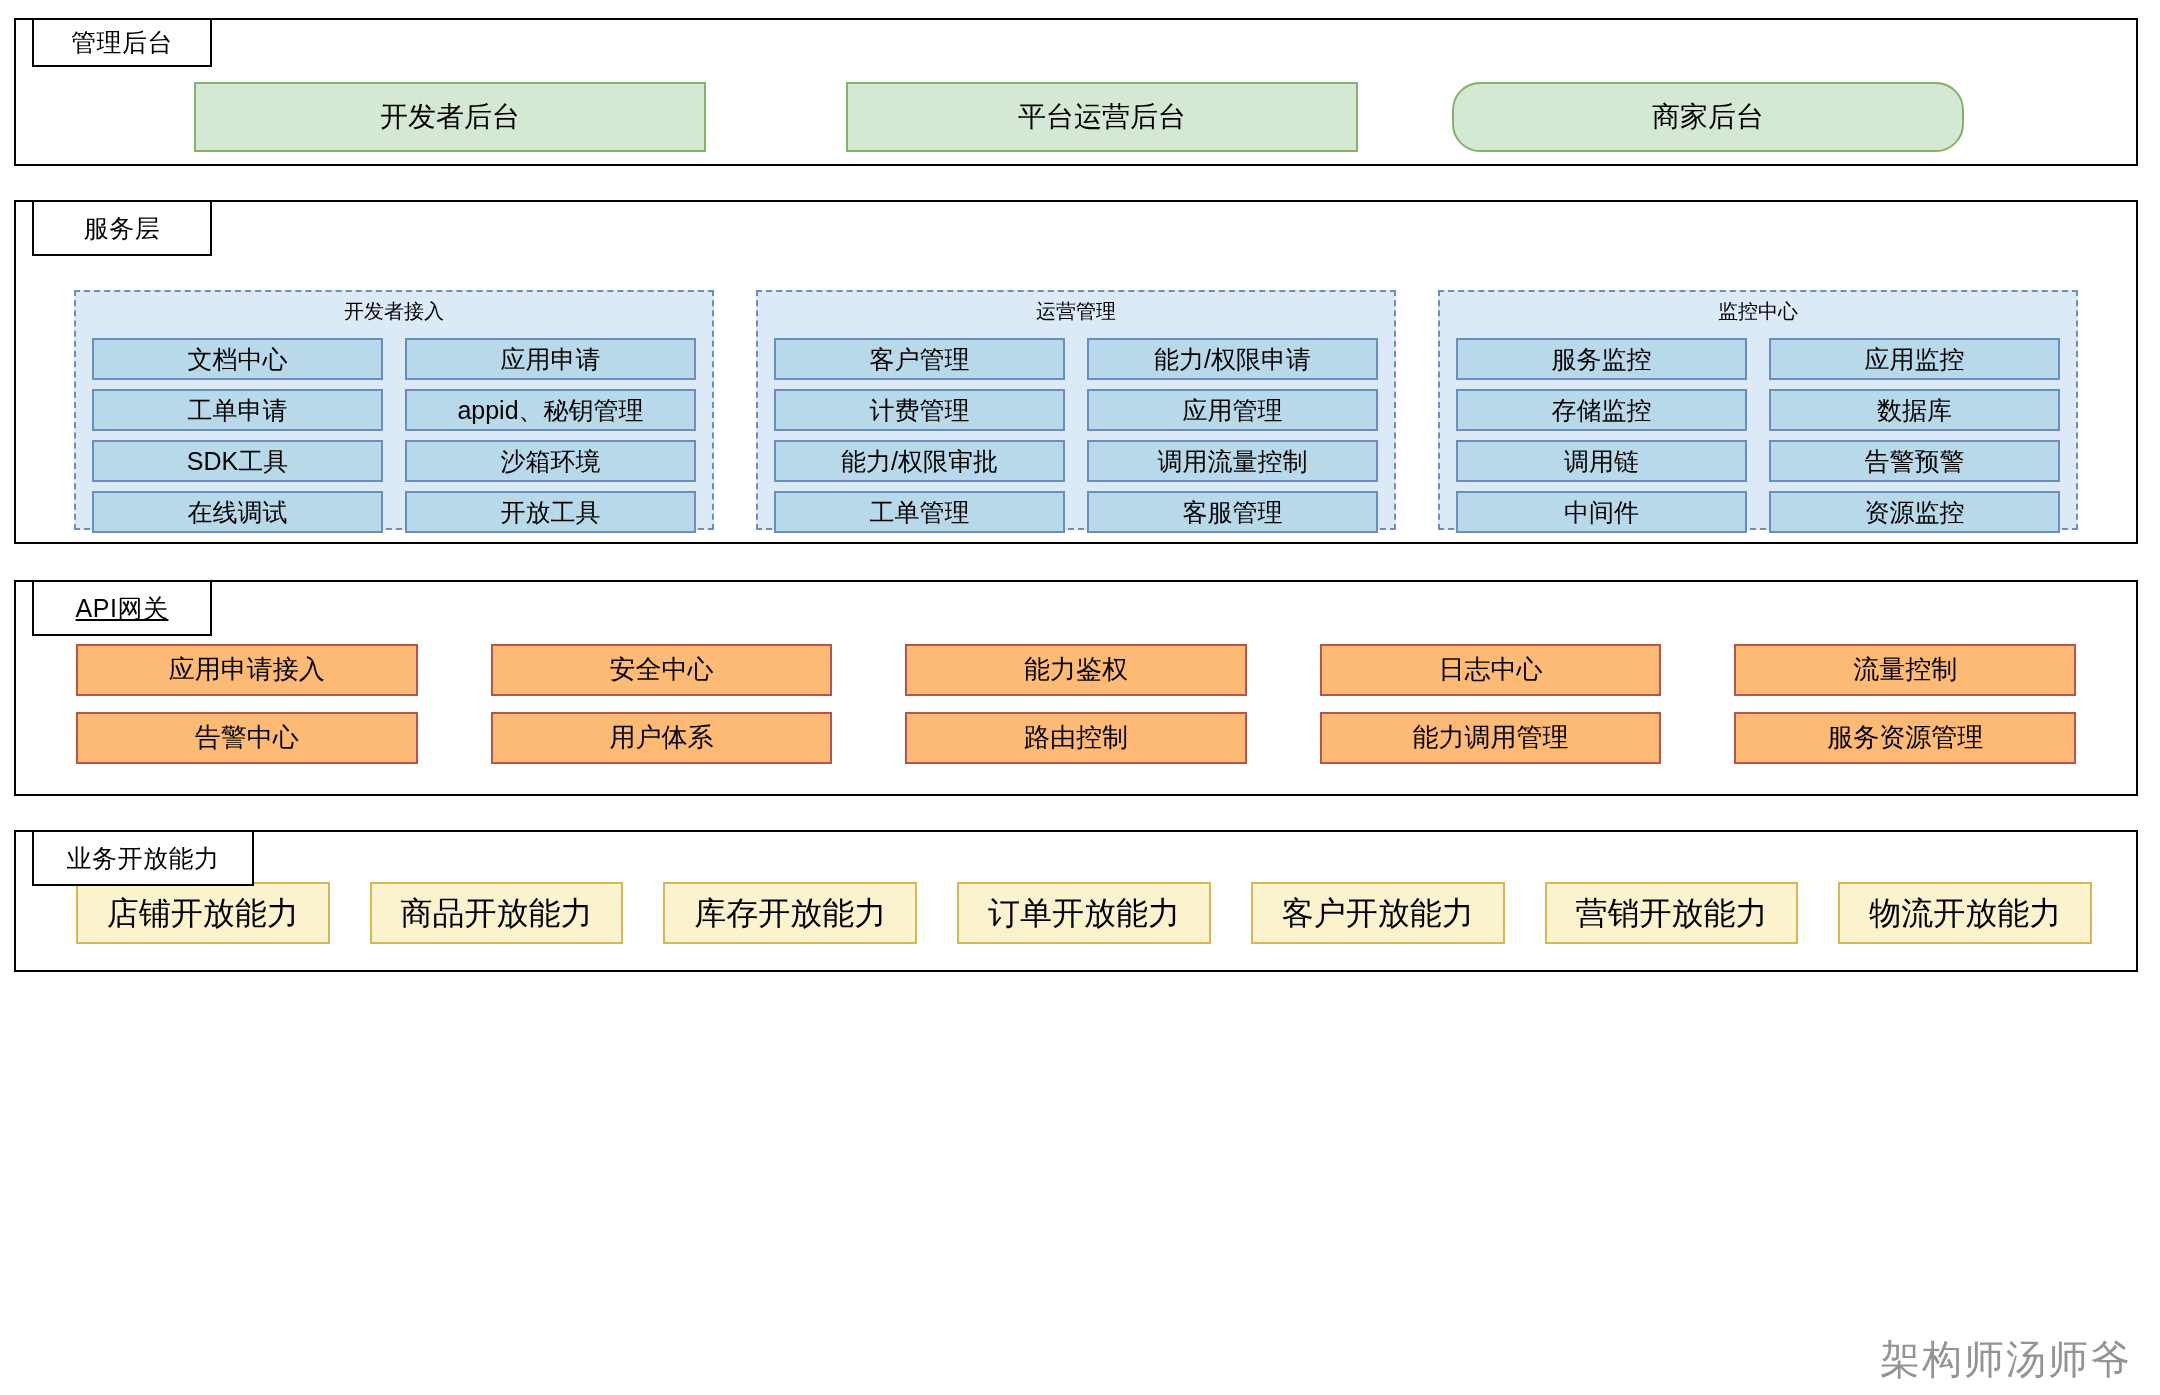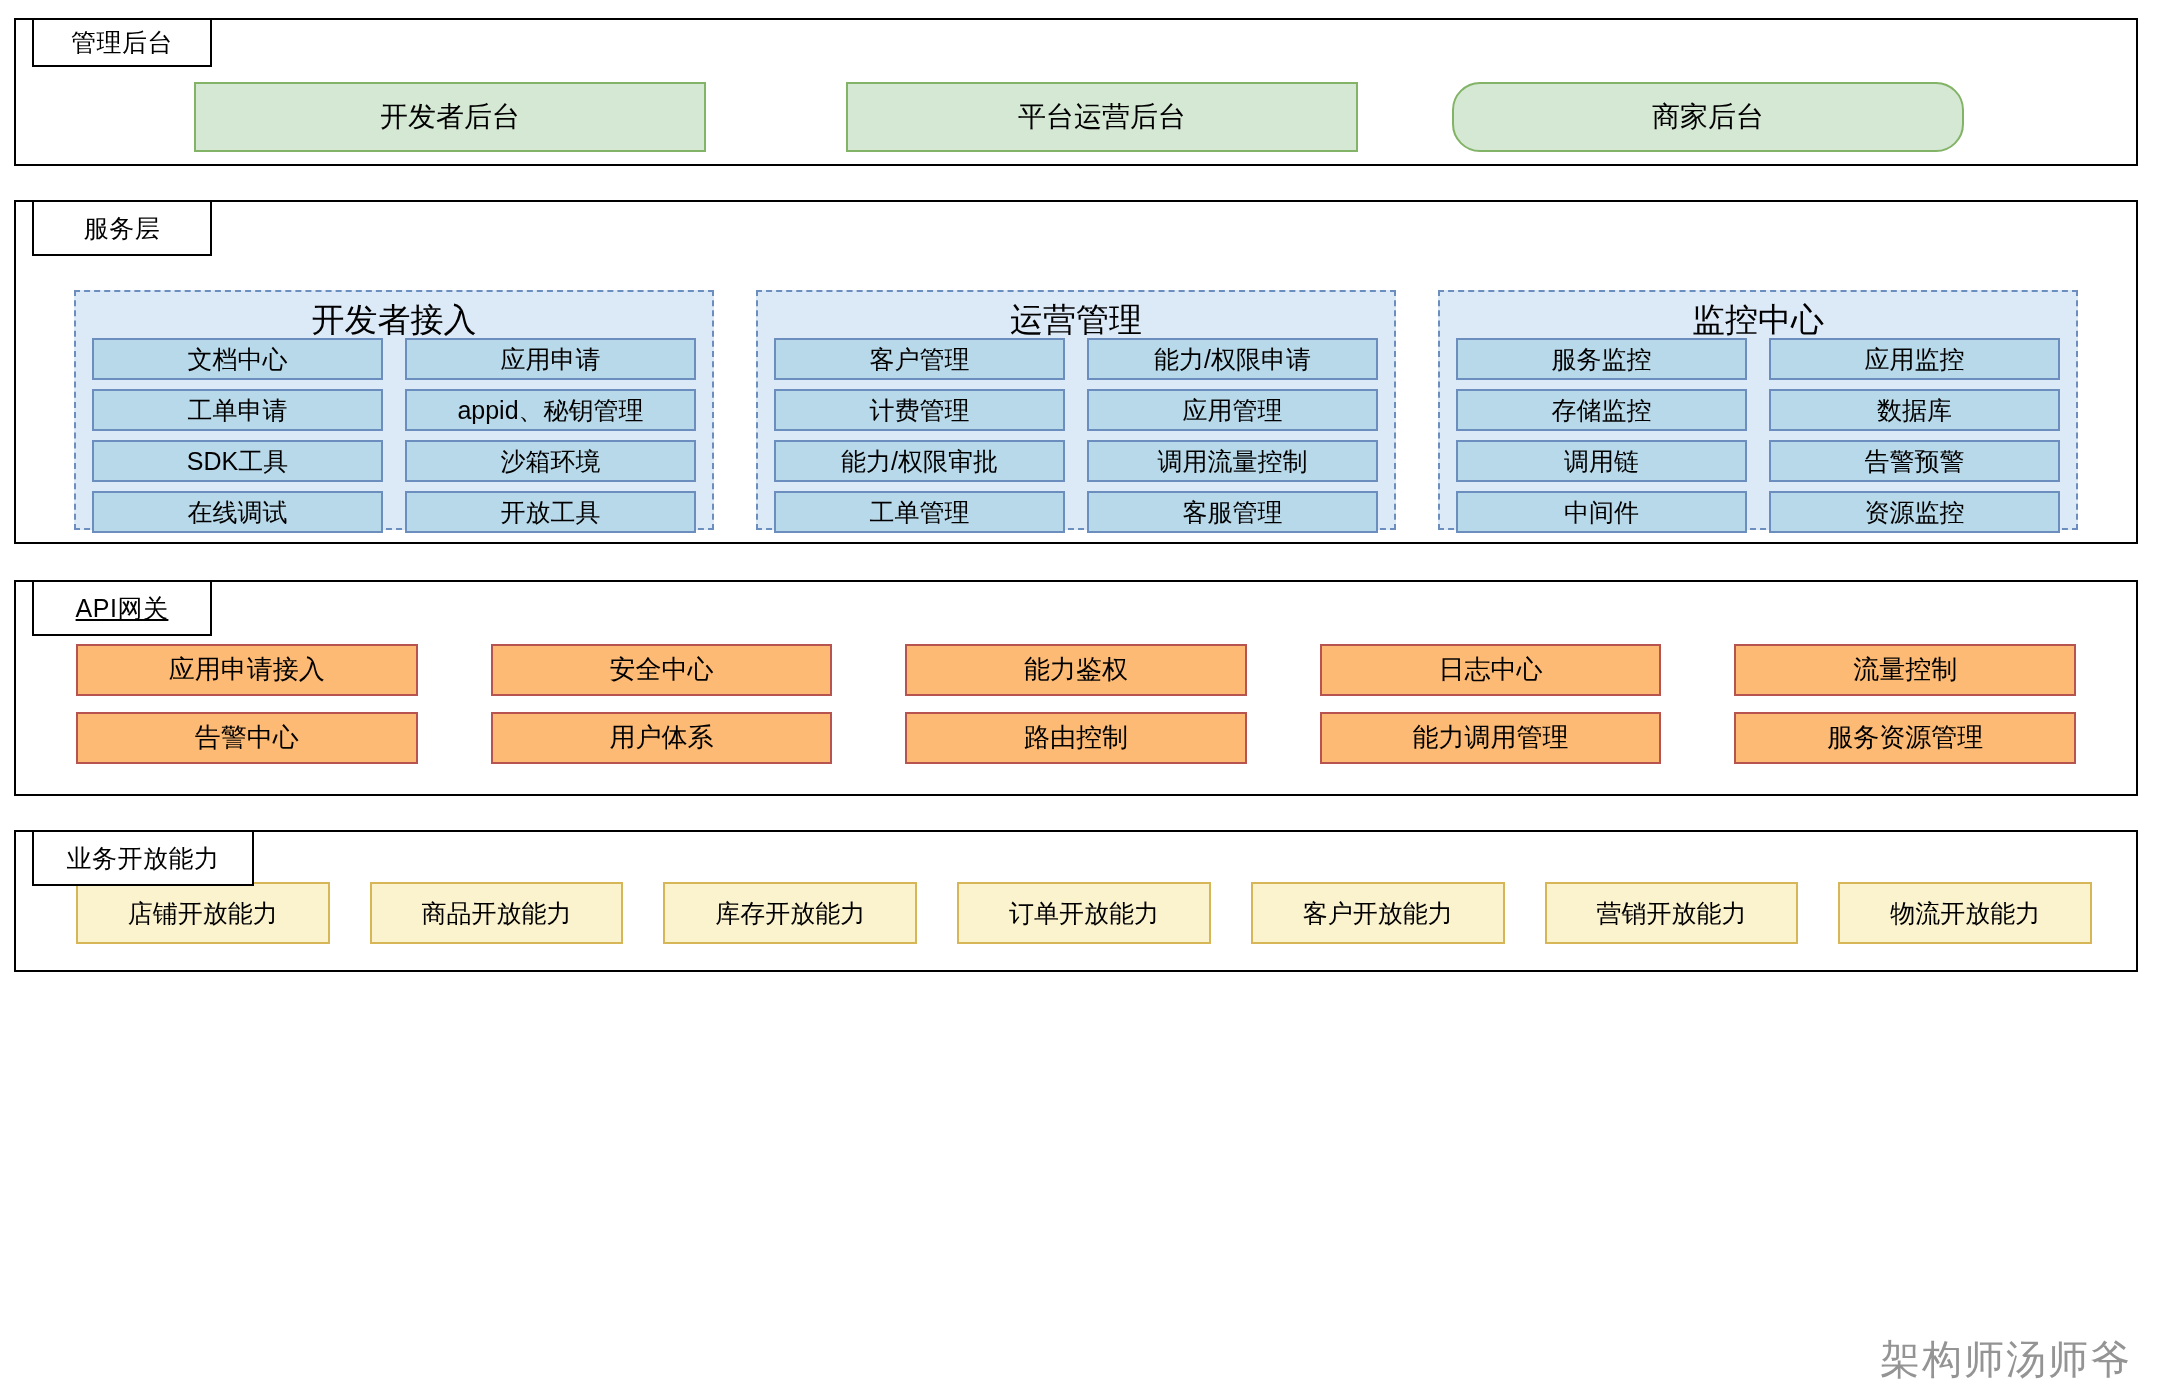--- a/index.html
+++ b/index.html
@@ -129,21 +129,21 @@
   .svc-group.g0 { left: 58px; }
   .svc-group.g1 { left: 740px; }
   .svc-group.g2 { left: 1422px; }
 
   .svc-group-title {
     position: absolute;
     left: 0;
     top: 6px;
     width: 100%;
     text-align: center;
-    font-size: 33px;
+    font-size: 20px;
     color: #000000;
   }
 
   .svc-grid {
     position: absolute;
     left: 16px;
     top: 46px;
     width: calc(100% - 32px);
     display: grid;
     grid-template-columns: 1fr 1fr;
@@ -171,21 +171,21 @@
   .biz-grid {
     position: absolute;
     left: 60px;
     top: 50px;
     width: 2016px;
     display: grid;
     grid-template-columns: repeat(7, 1fr);
     grid-auto-rows: 62px;
     column-gap: 40px;
   }
-  .biz-grid .node { font-size: 25px; }
+  .biz-grid .node { font-size: 32px; }
 
   
   .watermark {
     position: absolute;
     right: 28px;
     bottom: 8px;
     font-size: 40px;
     color: rgba(60,60,60,0.55);
     letter-spacing: 2px;
     white-space: nowrap;

